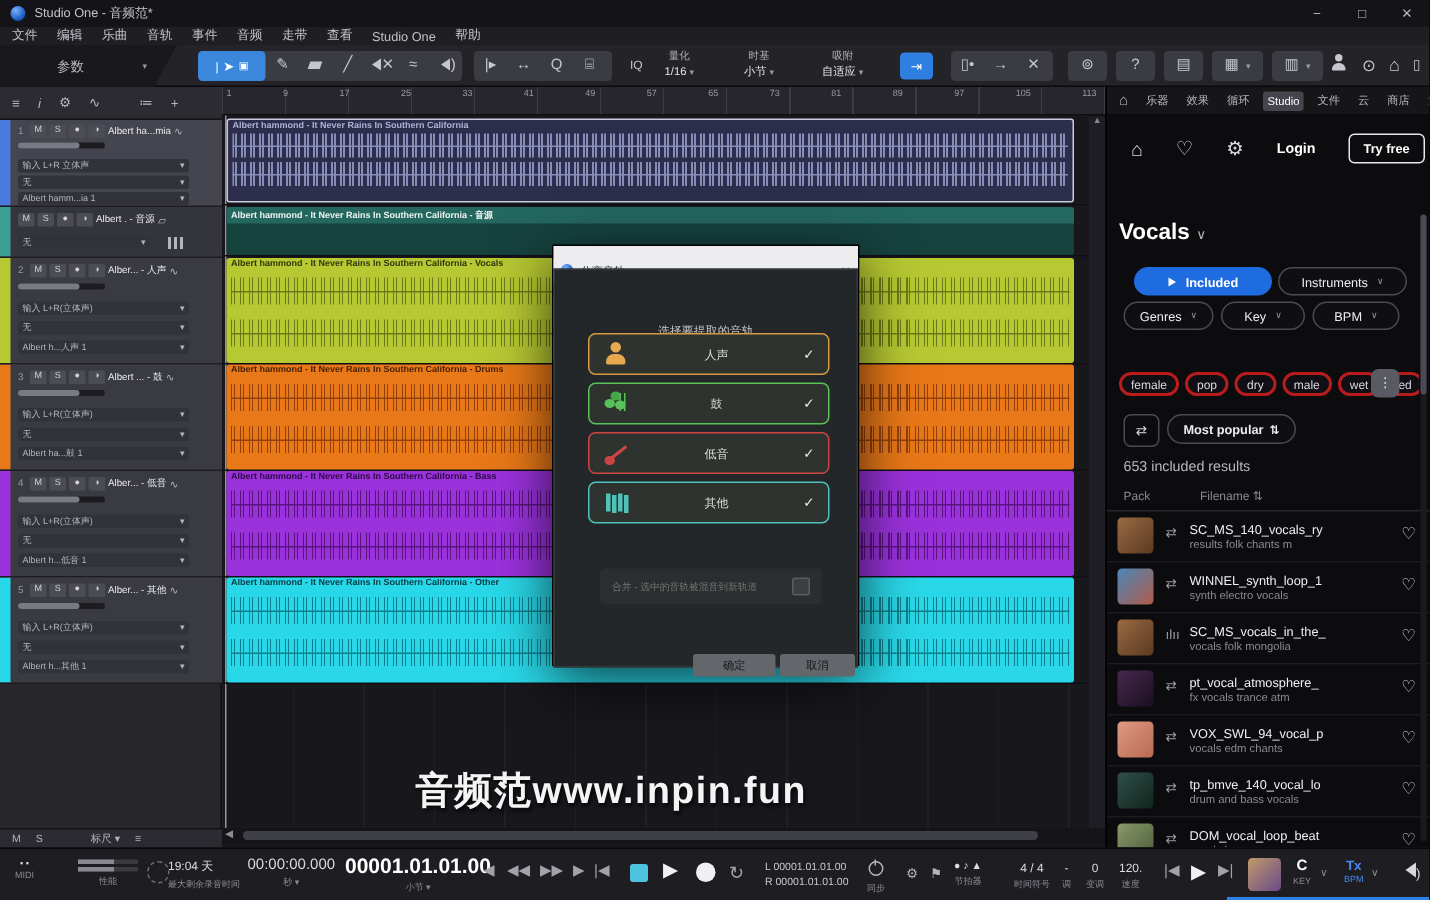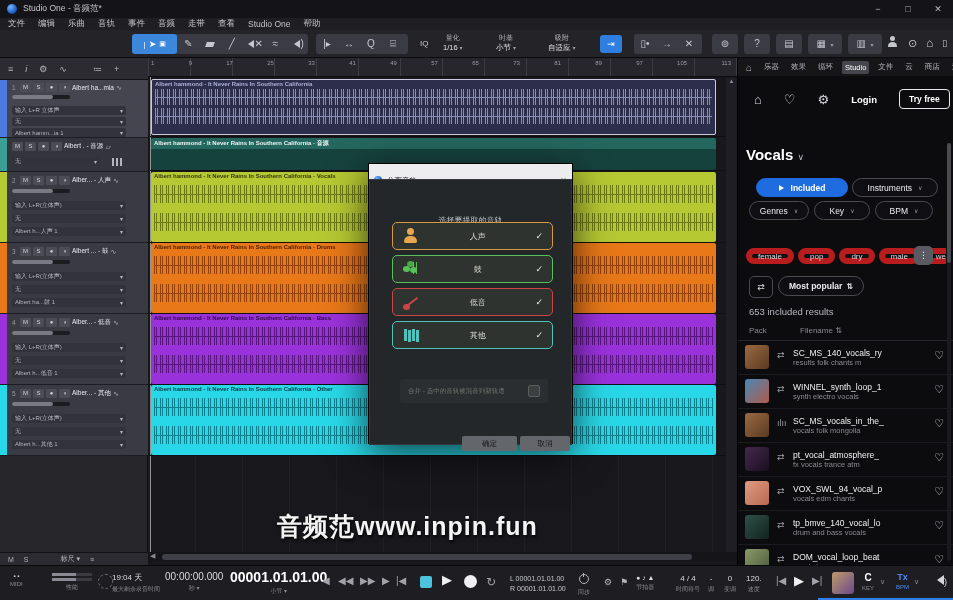--- a/index.html
+++ b/index.html
@@ -67,21 +67,21 @@
   .hico{font-size:13px;color:#d6d6dc}
   #try-free{border:1px solid #e8e8ec;border-radius:4px;color:#fff;font-weight:bold;font-size:8.5px;padding:4px 9px}
   #search-pill{position:absolute;left:9px;top:56px;width:198px;height:19px;background:#26262b;border-radius:10px;display:flex;align-items:center;gap:6px;padding-left:9px;box-sizing:border-box}
   #search-pill input{background:transparent;border:none;outline:none;color:#9a9aa2;font-size:8.5px;width:150px;font-family:inherit}
   .s-ico{width:6px;height:6px;border:1.2px solid #8a8a92;border-radius:50%;position:relative;flex:0 0 auto}
   .s-ico:after{content:'';position:absolute;width:4px;height:1.2px;background:#8a8a92;transform:rotate(45deg);right:-3px;bottom:-1px}
   #vocals-h{position:absolute;left:8px;top:88px;font-size:15px;font-weight:bold;color:#fff}
   .chip{position:absolute;height:19px;border:1px solid #4a4a52;border-radius:10px;display:flex;align-items:center;justify-content:center;gap:4px;font-size:8.5px;color:#ececf0;background:#0f0f13;box-sizing:border-box}
   .chip.blue2{background:#1f6ce0;border-color:#1f6ce0;color:#fff;font-weight:bold}
   .tri{width:0;height:0;border:3px solid transparent;border-left:5px solid #fff}
-  .tag{height:16px;border:6px solid #b91c1c;border-radius:9px;display:flex;align-items:center;padding:0 6px;font-size:8px;color:#d8d8de;background:#101014;box-sizing:border-box;flex:0 0 auto}
+  .tag{height:16px;border:2px solid #b91c1c;border-radius:9px;display:flex;align-items:center;padding:0 6px;font-size:8px;color:#d8d8de;background:#101014;box-sizing:border-box;flex:0 0 auto}
   #tagrow{position:absolute;left:8px;top:190px;width:200px;display:flex;gap:4px;overflow:hidden}
   .srow{position:relative;height:33px;border-bottom:1px solid #1b1b20}
   .art{position:absolute;left:7px;top:4px;width:24px;height:24px;border-radius:3px;background:linear-gradient(135deg,var(--a1),var(--a2))}
   .sicon{position:absolute;left:39px;top:9px;font-size:9px;color:#9a9aa2}
   .sname{position:absolute;left:55px;top:7px;width:116px;font-size:8.5px;font-weight:normal;color:#f0f0f2;white-space:nowrap;overflow:hidden}
   .stags{position:absolute;left:55px;top:17px;width:116px;font-size:7.5px;color:#8a8a90;white-space:nowrap;overflow:hidden}
   .heart{position:absolute;right:10px;top:8px;font-size:11px;color:#d0d0d6}
   #rscroll{position:absolute;right:2px;top:85px;width:4px;height:418px;background:#1a1a1e;border-radius:2px}
   #rscroll .thumb{position:absolute;top:0;width:4px;height:120px;background:#4a4a52;border-radius:2px}
   
@@ -143,20 +143,24 @@
       <span class="menu-item">音轨</span>
       <span class="menu-item">事件</span>
       <span class="menu-item">音频</span>
       <span class="menu-item">走带</span>
       <span class="menu-item">查看</span>
       <span class="menu-item">Studio One</span>
       <span class="menu-item">帮助</span>
     </div>
 
   <div id="toolbar" class="abs">
+    <div id="params-tab" class="abs">
+      <span>参数</span>
+        <span class="cv">▾</span>
+    </div>
     <div class="grp" style="left:132px;width:176px">
       <div class="blue" style="width:46px">
         <span style="font-size:8px">|</span>
         <span style="font-size:9px">➤</span>
         <span style="font-size:7px">▣</span>
       </div>
       <span class="tbtn">✎</span>
       <span class="tbtn"><span class="eraser"></span></span>
       <span class="tbtn">╱</span>
       <span class="tbtn"><span class="spk"></span>✕</span>

